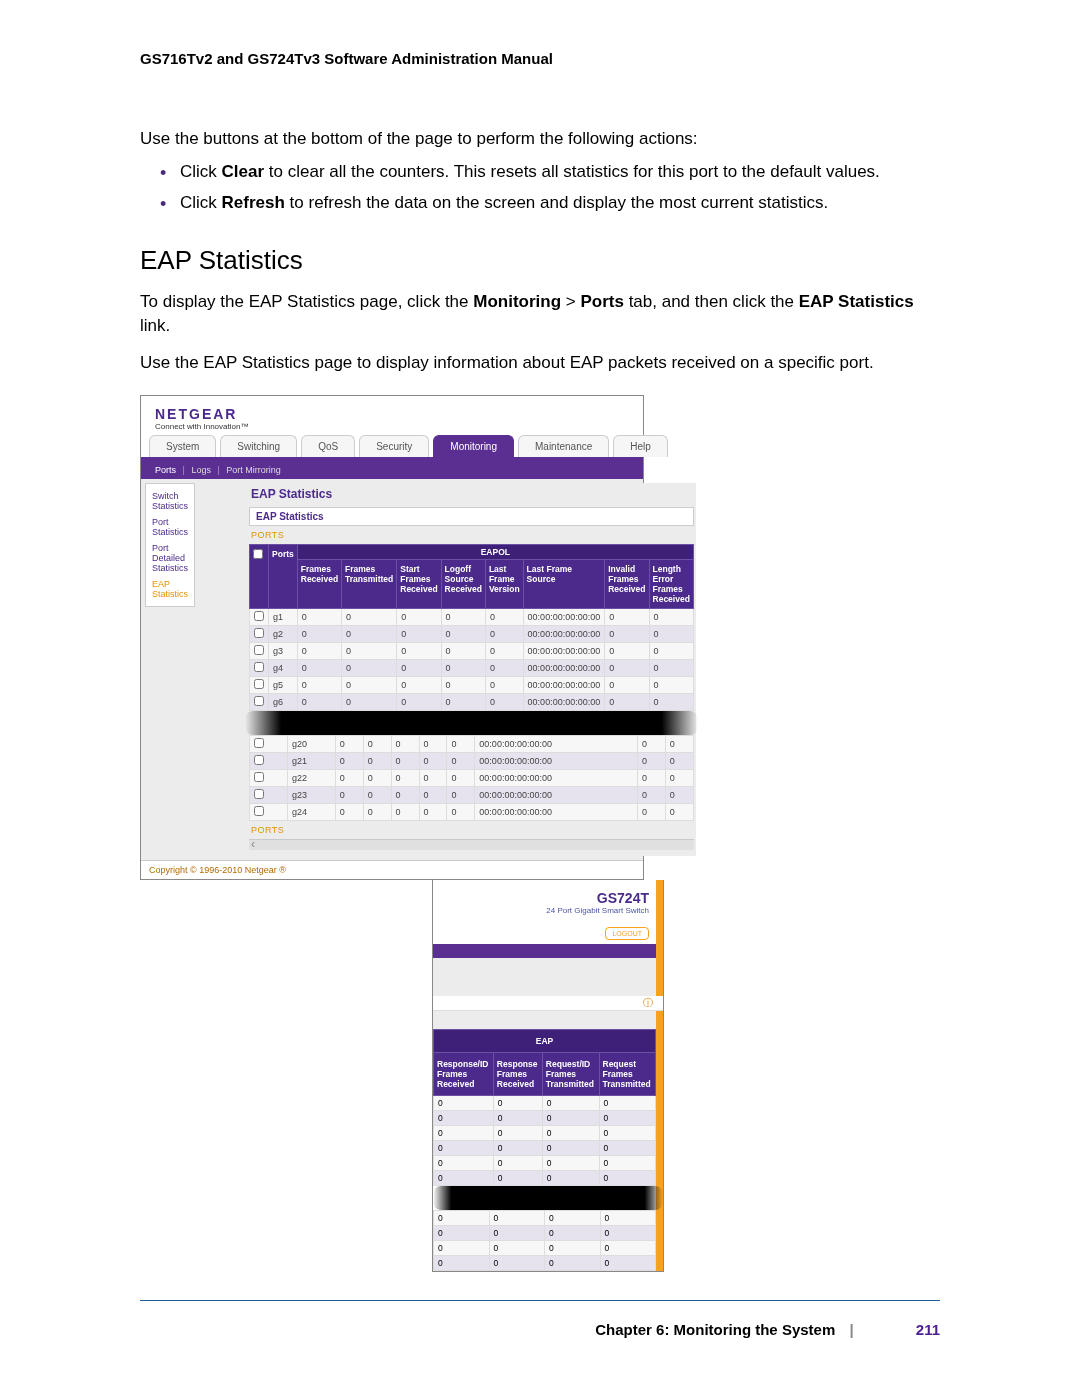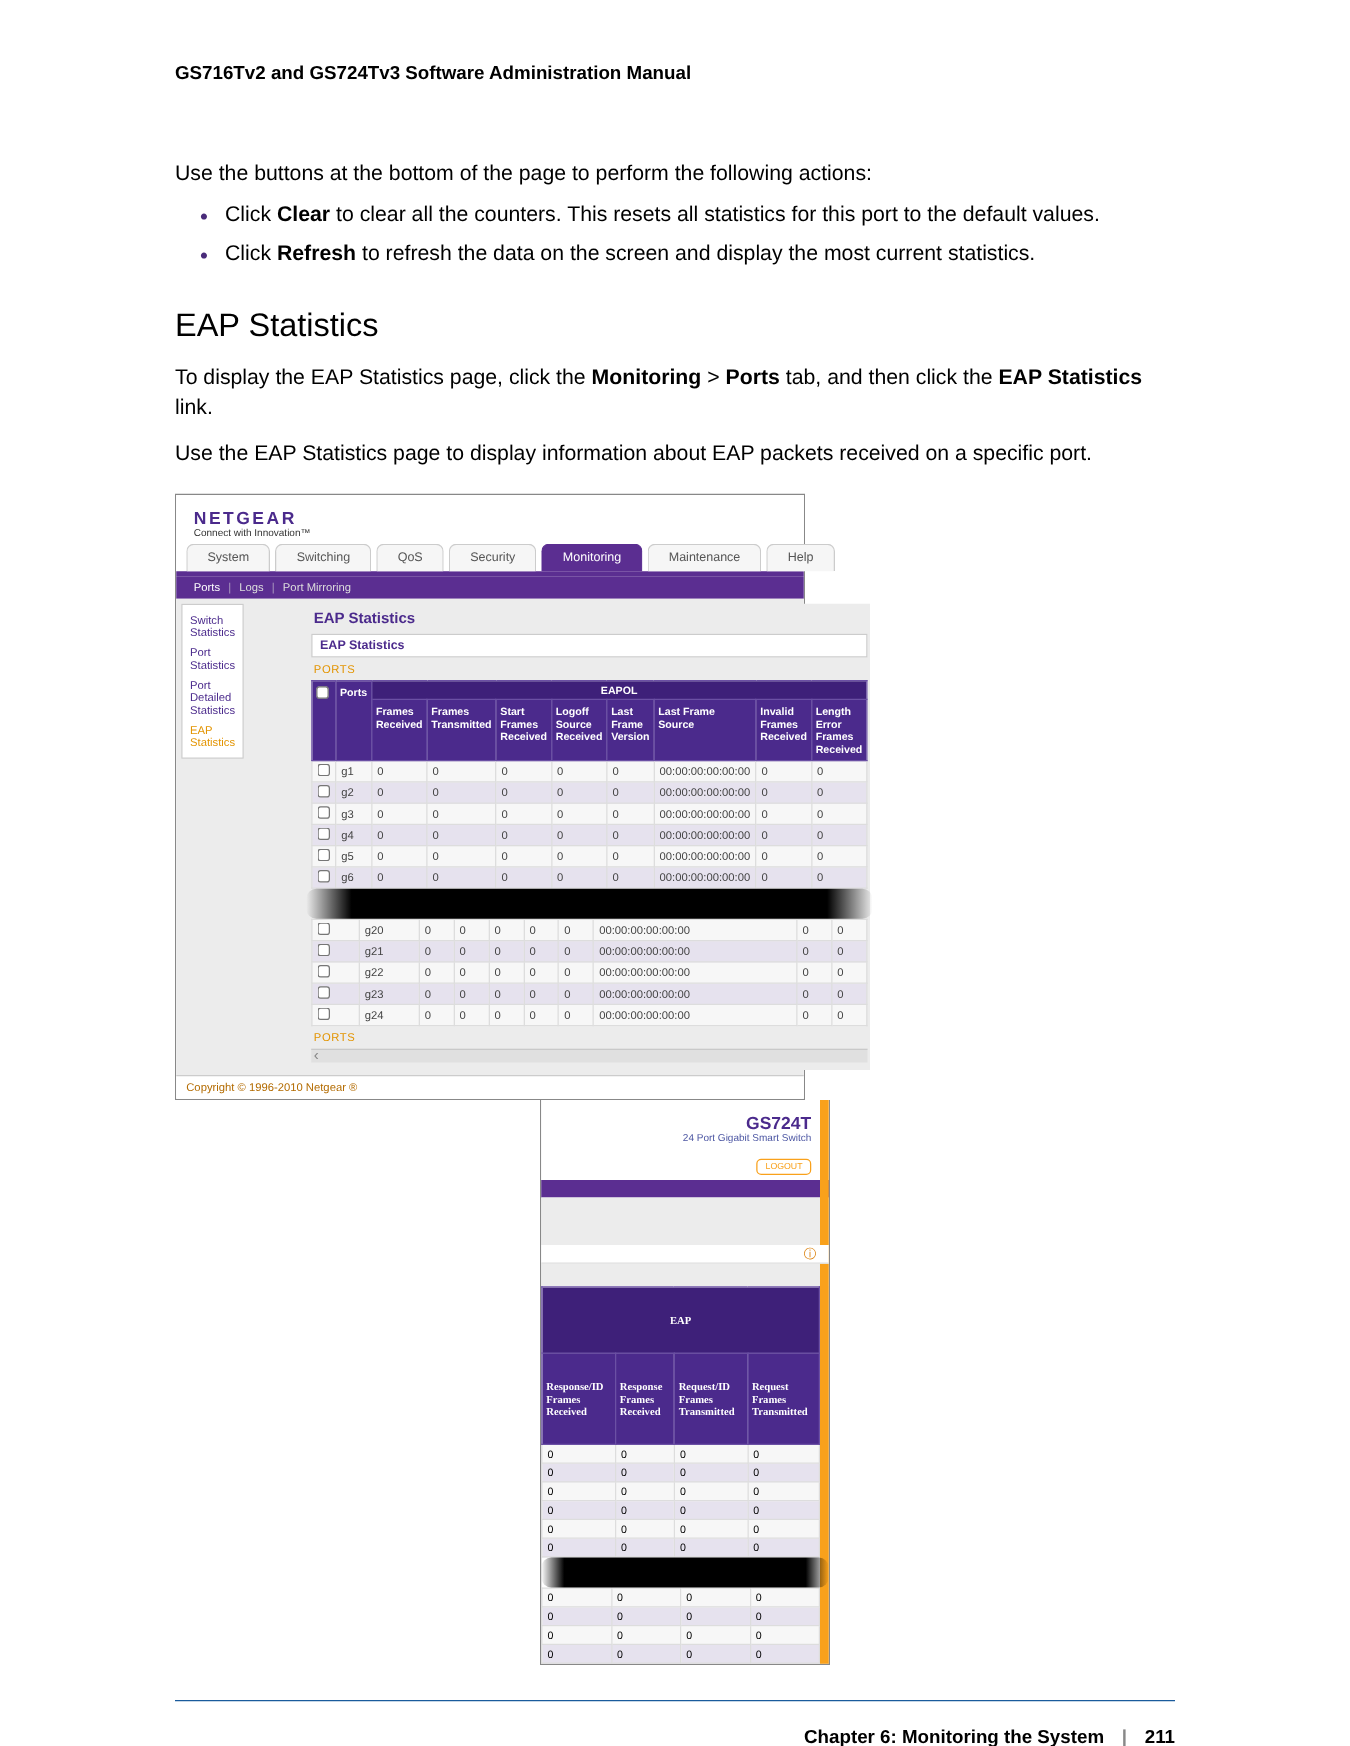--- a/index.html
+++ b/index.html
@@ -269,43 +269,42 @@
   .ss2 .whiterow::after { content:"ⓘ"; position:absolute; right:10px; top:0; color:#d97b00; font-size:10px;}
   table.data2 {
     border-collapse: collapse;
     width: calc(100% - 7px);
     font-size: 8.5px;
   }
   table.data2 th {
     background: #4b2a8c;
     color: #fff;
     border: 1px solid #6b50a4;
-    padding: 21px 3px;
+    padding: 6px 3px;
     text-align: left;
     vertical-align: top;
-    font-family: Liberation Serif, serif;
   }
   table.data2 th.group { text-align:center; background:#3e2079; }
   table.data2 td {
     border: 1px solid #ddd;
     padding: 2px 4px;
     background: #f7f7f7;
   }
   table.data2 tr.alt td { background: #e6e2ee; }
 
   .footerline {
     border-top: 1px solid #1a5b9c;
     margin-top: 28px;
     padding-top: 20px;
     text-align: right;
     font-size: 15px;
   }
   .footerline .chap { font-weight: bold; }
   .footerline .bar { margin: 0 10px; color:#888; font-weight:bold;}
-  .footerline .pnum { color: #000000; font-weight: bold; }
+  .footerline .pnum { color: #4c1d95; font-weight: bold; margin-left: 48px; }
 </style>
 </head>
 <body>
 
 <div class="page">
 
   <div class="header">GS716Tv2 and GS724Tv3 Software Administration Manual</div>
 
   <div class="intro">Use the buttons at the bottom of the page to perform the following actions:</div>
 

